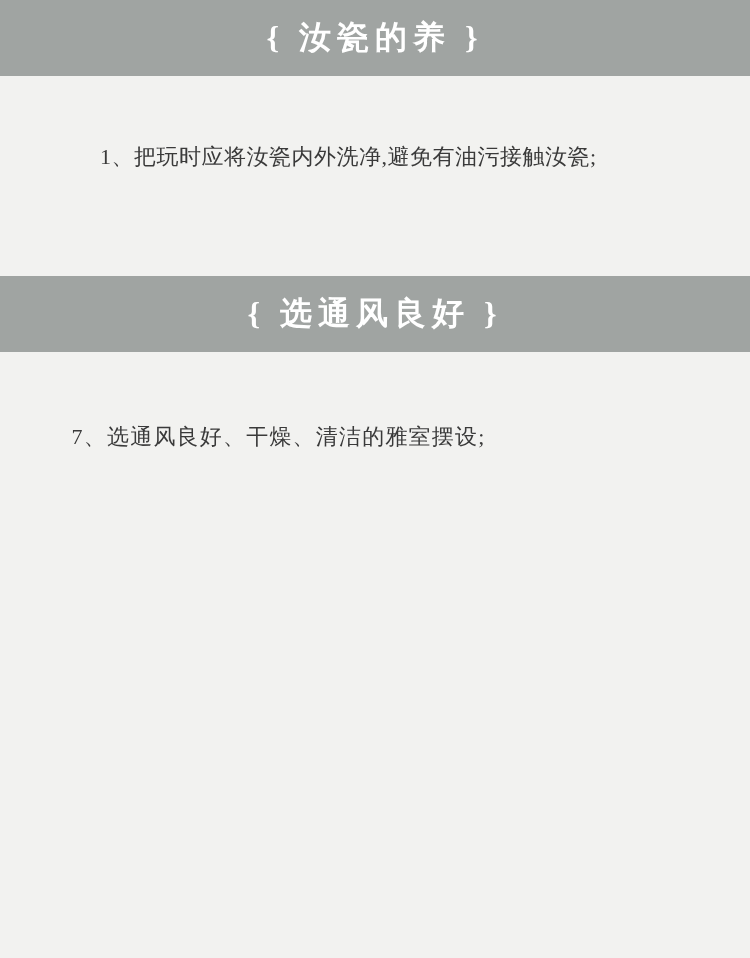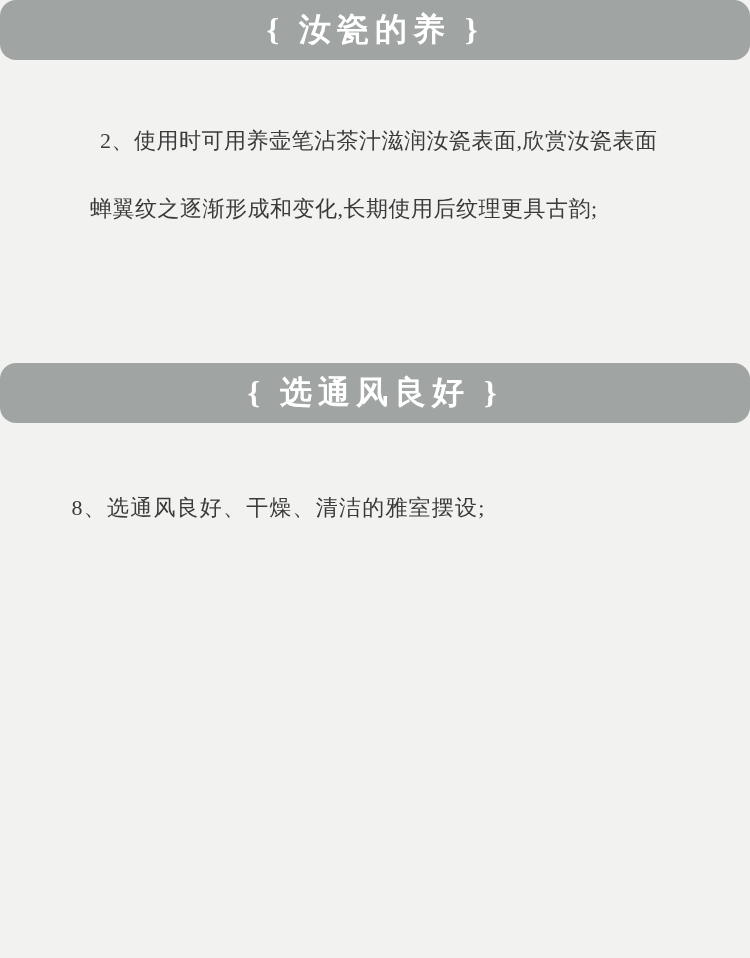--- a/index.html
+++ b/index.html
@@ -14,25 +14,24 @@
     overflow: hidden;
   }
   .page {
     width: 750px;
     height: 958px;
     position: relative;
     background: #f2f2f0;
   }
   .section-header {
     background: #a0a4a2;
-    height: 60px;
+    height: 76px;
     display: flex;
     align-items: center;
     justify-content: center;
-    border-radius: 16px;
   }
   .section-header .title {
     color: #ffffff;
     font-size: 32px;
     font-weight: bold;
     letter-spacing: 6px;
     font-family: "Liberation Serif", "DejaVu Serif", serif;
   }
   .section-body {
     padding: 26px 0 0 0;
@@ -74,33 +73,32 @@
 <body>
 
 <div class="page">
 
   <div class="block block-one">
     <div class="section-header">
       <div class="title">{ 汝瓷的养 }</div>
     </div>
     <div class="section-body">
       <p class="item">
-        <span>2、使用时可用养壶笔沾茶汁滋润汝瓷表面,欣赏汝瓷表面</span>
-        <span class="cont">蝉翼纹之逐渐形成和变化,长期使用后纹理更具古韵;</span>
+        <span>1、把玩时应将汝瓷内外洗净,避免有油污接触汝瓷;</span>
       </p>
     </div>
   </div>
 
   <div class="gap"></div>
 
   <div class="block block-two">
     <div class="section-header">
       <div class="title">{ 选通风良好 }</div>
     </div>
     <div class="section-body">
       <p class="item">
-        <span>8、选通风良好、干燥、清洁的雅室摆设;</span>
+        <span>7、选通风良好、干燥、清洁的雅室摆设;</span>
       </p>
 
     </div>
   </div>
 
 </div>
 
 </body></html>

